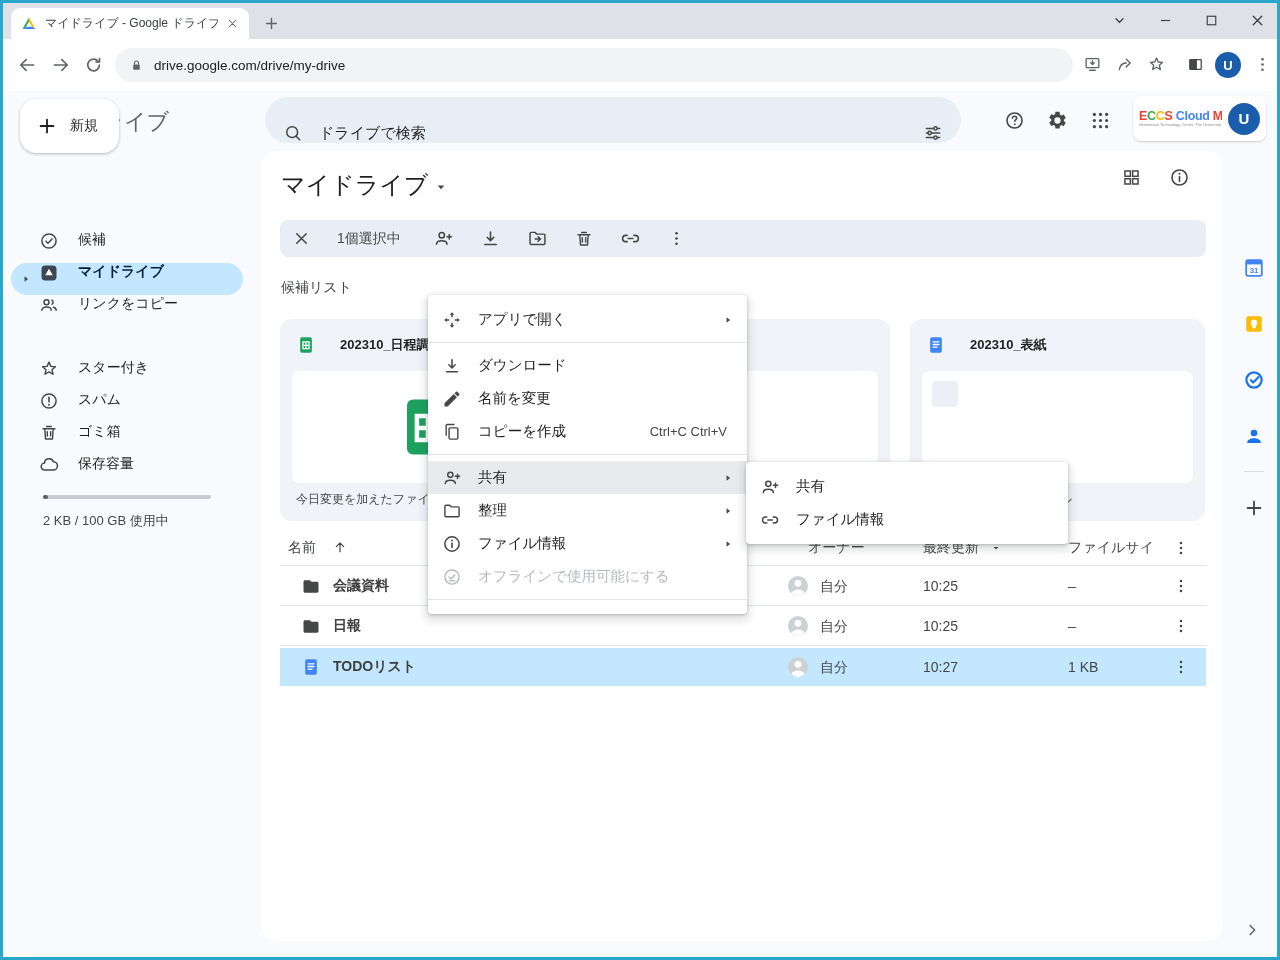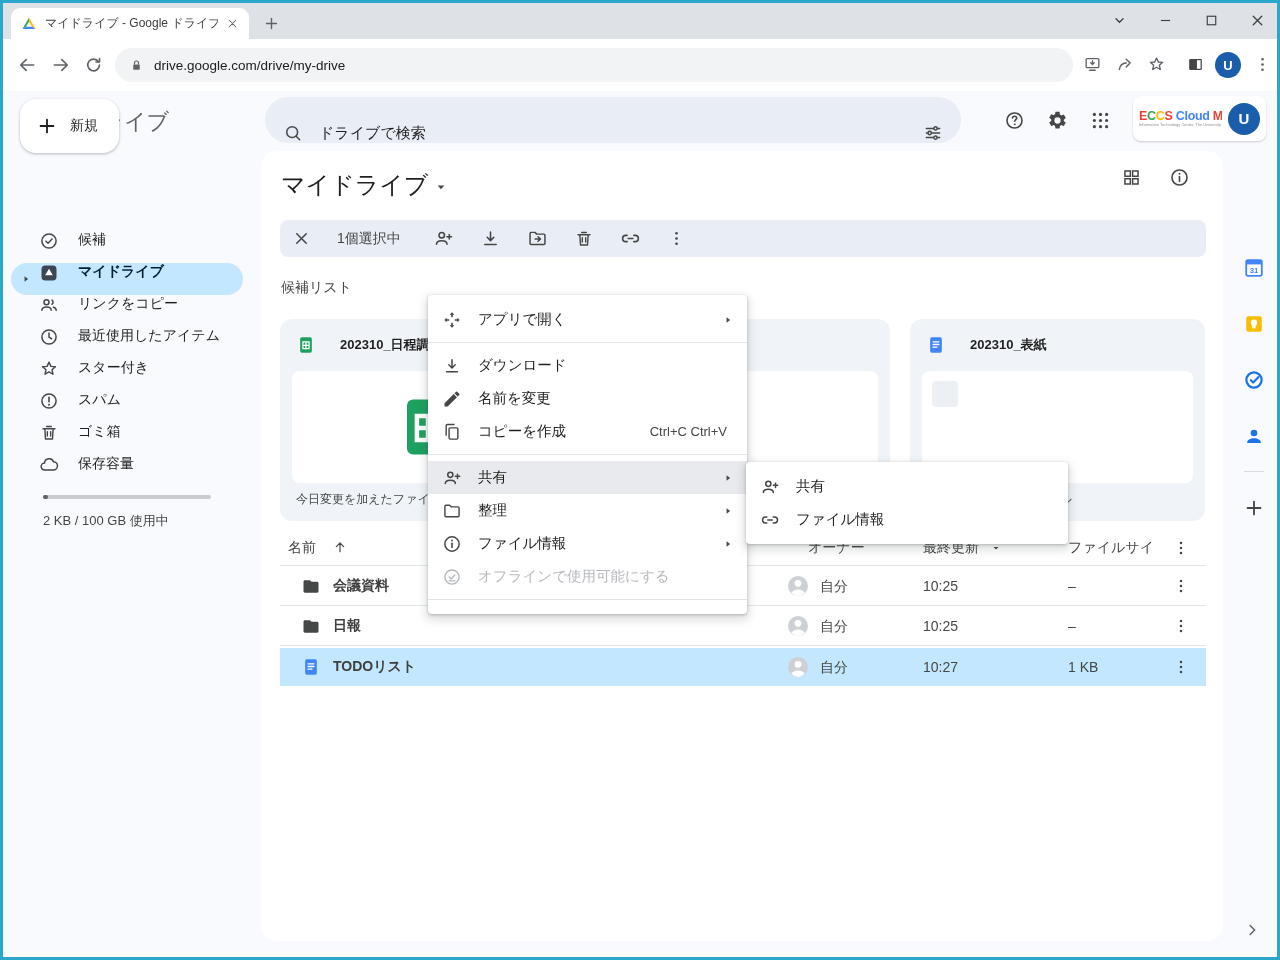--- a/index.html
+++ b/index.html
@@ -381,26 +381,20 @@
           <use href="#i-mydrive"></use>
         </svg>
       <span>マイドライブ</span>
     </div>
     <div class="nav" style="top:204px">
       <svg width="20" height="20" class="ic">
           <use href="#i-people"></use>
         </svg>
       <span>リンクをコピー</span>
     </div>
-    <div class="nav" style="top:236px">
-      <svg width="20" height="20" class="ic">
-          <use href="#i-clock"></use>
-        </svg>
-      <span>最近使用したアイテム</span>
-    </div>
     <div class="nav" style="top:268px">
       <svg width="20" height="20" class="ic">
           <use href="#i-star"></use>
         </svg>
       <span>スター付き</span>
     </div>
     <div class="nav" style="top:332px">
       <svg width="20" height="20" class="ic">
           <use href="#i-trash"></use>
         </svg>

